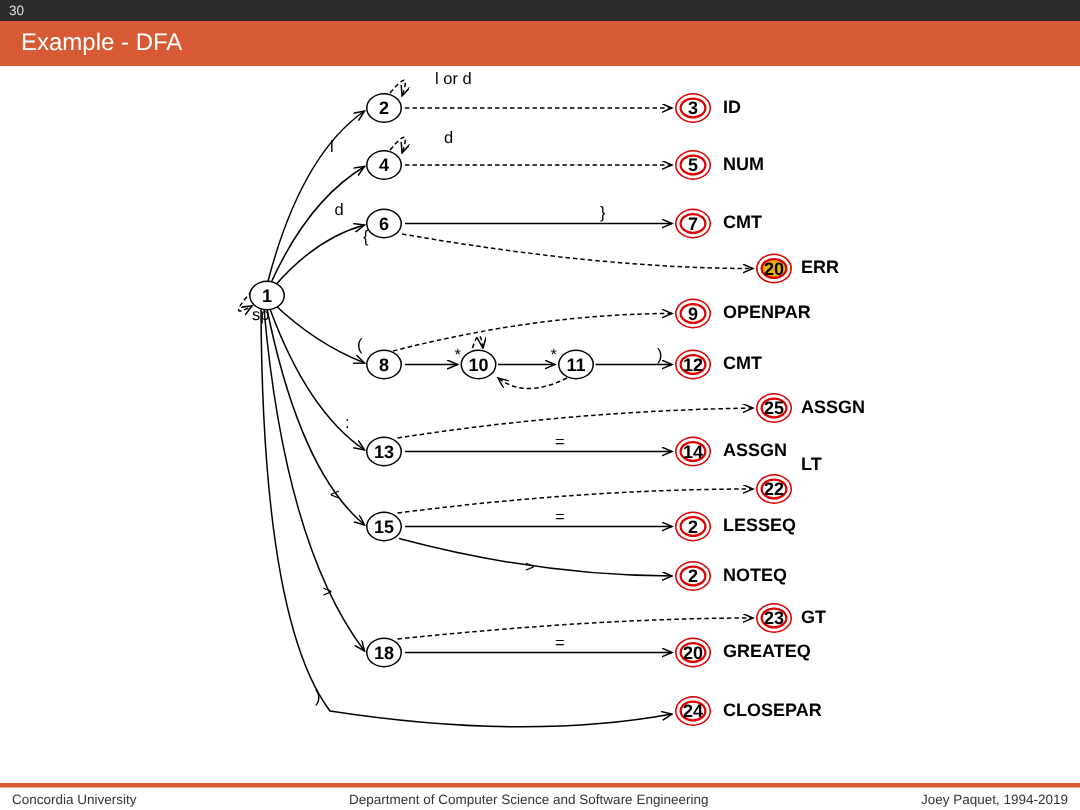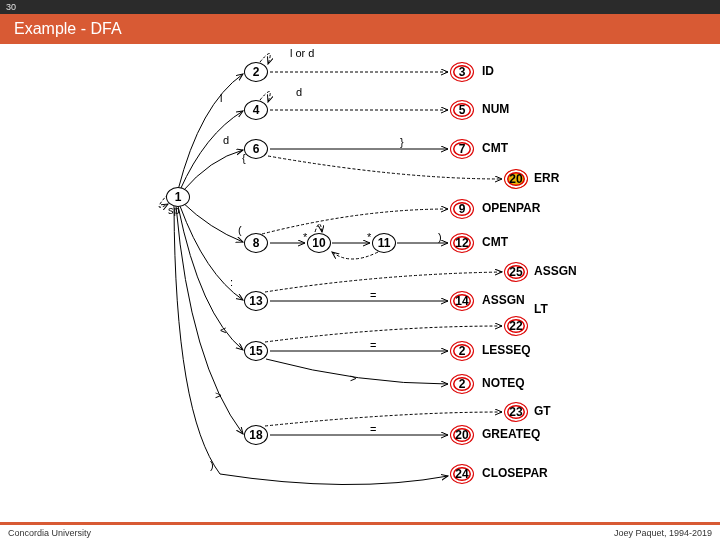--- a/index.html
+++ b/index.html
@@ -219,14 +219,15 @@
 <div class="edge-label" style="left:350px;top:295px">=</div>
 <div class="edge-label" style="left:330px;top:328px">&gt;</div>
 <div class="edge-label" style="left:195px;top:345px">&gt;</div>
 <div class="edge-label" style="left:350px;top:379px">=</div>
 <div class="edge-label" style="left:190px;top:415px">)</div>
 
 </div>
 
 <div class="footer">
   <span>Concordia University</span>
+  <span>Department of Computer Science and Software Engineering</span>
   <span>Joey Paquet, 1994-2019</span>
 </div>
 
 </body></html>

